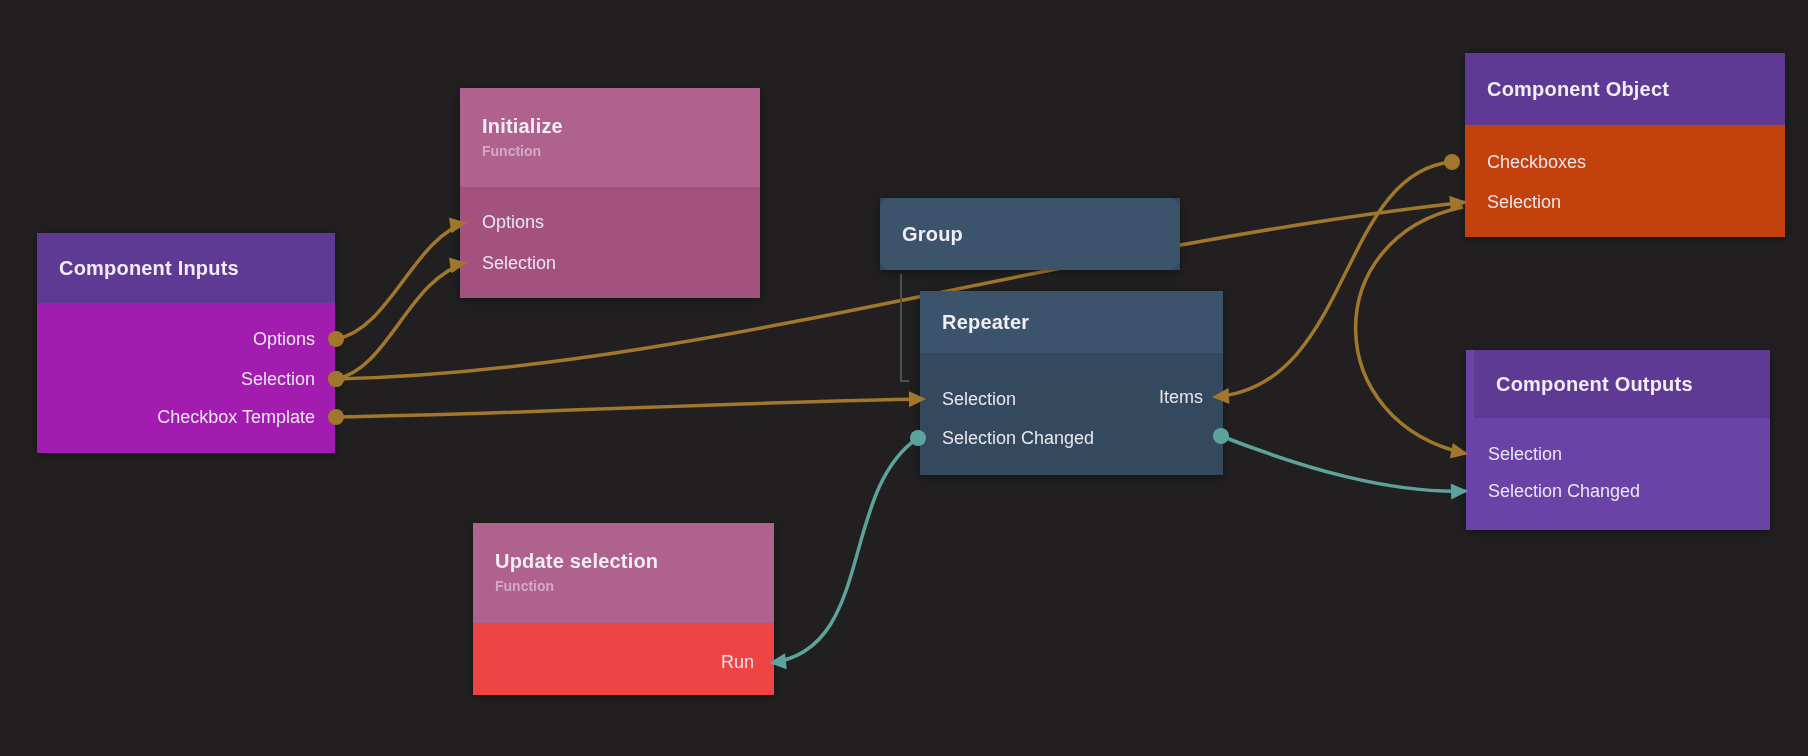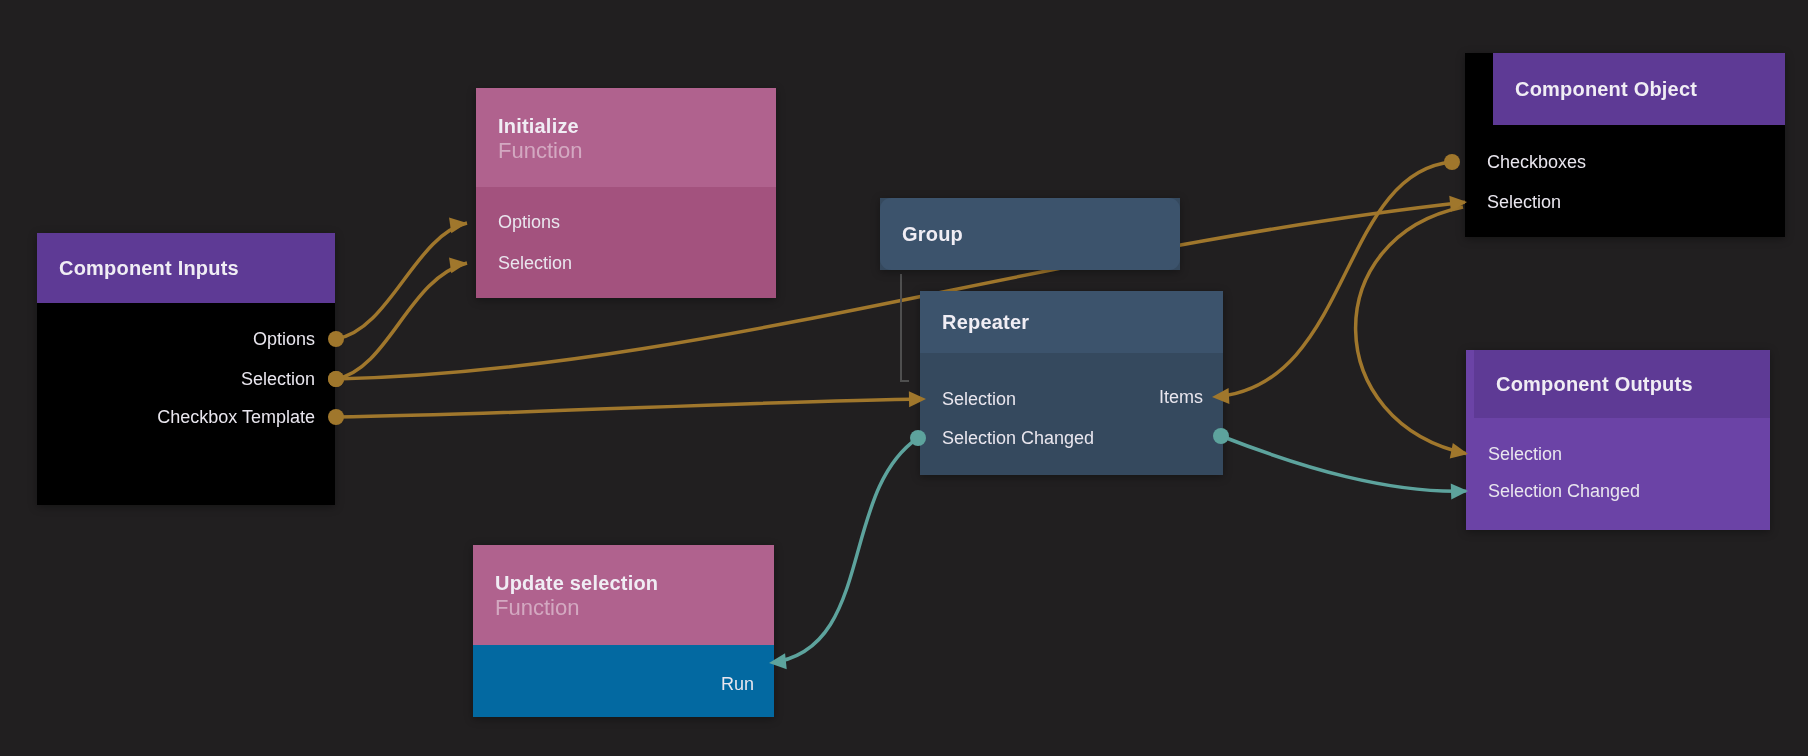--- a/index.html
+++ b/index.html
@@ -23,21 +23,21 @@
     box-sizing:border-box;
     display:flex;flex-direction:column;justify-content:center;
     padding-left:22px;padding-right:12px;
   }
   .node .title{
     color:#F0EDF4;font-size:20px;font-weight:700;
     letter-spacing:0.2px;line-height:26px;
     white-space:nowrap;overflow:hidden;
   }
   .node .subtitle{
-    color:rgba(255,255,255,0.45);font-size:22px;font-weight:400;
+    color:rgba(255,255,255,0.45);font-size:14px;font-weight:700;
     line-height:24px;white-space:nowrap;
   }
   .node .body{position:absolute;left:0;right:0;bottom:0;}
   .port{
     position:absolute;height:28px;line-height:28px;
     color:#E9E6EE;font-size:18px;font-weight:400;
     white-space:nowrap;
   }
   .port.left{left:22px;text-align:left;}
   .port.right{right:20px;text-align:right;}
@@ -52,32 +52,32 @@
       <path d="M336,379 C390,368 408,278 467,263" fill="none" stroke="#A0772C" stroke-width="3.5"></path>
       <path d="M336,379 C700,370 1050,248 1467,202" fill="none" stroke="#A0772C" stroke-width="3.5"></path>
       <path d="M336,417 C530,414 760,401 926,399" fill="none" stroke="#A0772C" stroke-width="3.5"></path>
       <path d="M1452,162 C1338,172 1352,390 1212,397" fill="none" stroke="#A0772C" stroke-width="3.5"></path>
       <path d="M1463,207 C1318,237 1320,423 1468,454" fill="none" stroke="#A0772C" stroke-width="3.5"></path>
       <path d="M918,438 C838,492 876,652 769,663" fill="none" stroke="#5DA39D" stroke-width="3.5"></path>
       <path d="M1221,436 C1303,468 1390,494 1468,491" fill="none" stroke="#5DA39D" stroke-width="3.5"></path>
       <path d="M901,274 L901,381 L909,381" fill="none" stroke="#4F4F4F" stroke-width="2"></path>
     </svg>
 
-  <div class="node" style="left: 37px; top: 233px; width: 298px; height: 272px; background: #000000;">
+  <div class="node" style="left: 37px; top: 233px; width: 298px; height: 220px; background: #a21caf;">
     <div class="header" style="height: 70px; background: rgb(94, 58, 149);">
       <div class="title">Component Inputs</div>
     </div>
     <div class="body" style="top: 70px;">
       <div class="port right" style="top: 22px;"><span>Options</span></div>
       <div class="port right" style="top: 62px;"><span>Selection</span></div>
       <div class="port right" style="top: 100px;"><span>Checkbox Template</span></div>
     </div>
   </div>
 
-  <div class="node" style="left: 476px; top: 88px; width: 300px; height: 210px; background: rgb(163, 82, 126);">
+  <div class="node" style="left: 460px; top: 88px; width: 300px; height: 210px; background: rgb(163, 82, 126);">
     <div class="header" style="height: 99px; background: rgb(176, 98, 142);">
       <div class="title">Initialize</div>
       <div class="subtitle">Function</div>
     </div>
     <div class="body" style="top: 99px;">
       <div class="port left" style="top: 21px;"><span>Options</span></div>
       <div class="port left" style="top: 62px;"><span>Selection</span></div>
     </div>
   </div>
 
@@ -91,41 +91,41 @@
     <div class="header" style="height: 62px; background: rgb(60, 83, 108);">
       <div class="title">Repeater</div>
     </div>
     <div class="body" style="top: 69px;">
       <div class="port left" style="top: 25px;"><span>Selection</span></div>
       <div class="port right" style="top: 23px;"><span>Items</span></div>
       <div class="port left" style="top: 64px;"><span>Selection Changed</span></div>
     </div>
   </div>
 
-  <div class="node" style="left: 1465px; top: 53px; width: 320px; height: 184px; background: #000000; padding-left: 28px;">
+  <div class="node" style="left: 1465px; top: 53px; width: 320px; height: 184px; background: #c2410c;">
     <div class="header" style="height: 72px; background: rgb(94, 58, 149);">
       <div class="title">Component Object</div>
     </div>
     <div class="body" style="top: 72px;">
       <div class="port left" style="top: 23px;"><span>Checkboxes</span></div>
       <div class="port left" style="top: 63px;"><span>Selection</span></div>
     </div>
   </div>
 
   <div class="node" style="left: 1466px; top: 350px; width: 304px; height: 180px; background: rgb(107, 67, 166);">
     <div class="header" style="height: 68px; background: rgb(94, 58, 149); margin-left: 8px;">
       <div class="title">Component Outputs</div>
     </div>
     <div class="body" style="top: 68px;">
       <div class="port left" style="top: 22px;"><span>Selection</span></div>
       <div class="port left" style="top: 59px;"><span>Selection Changed</span></div>
     </div>
   </div>
 
-  <div class="node" style="left: 473px; top: 523px; width: 301px; height: 172px; background: #0369a1; margin-top: 22px;">
+  <div class="node" style="left: 473px; top: 523px; width: 301px; height: 172px; background: #ef4444;">
     <div class="header" style="height: 100px; background: rgb(176, 98, 142);">
       <div class="title">Update selection</div>
       <div class="subtitle">Function</div>
     </div>
     <div class="body" style="top: 100px;">
       <div class="port right" style="top: 25px;"><span>Run</span></div>
     </div>
   </div>
 
   <svg id="wires-over" class="wirelayer">

